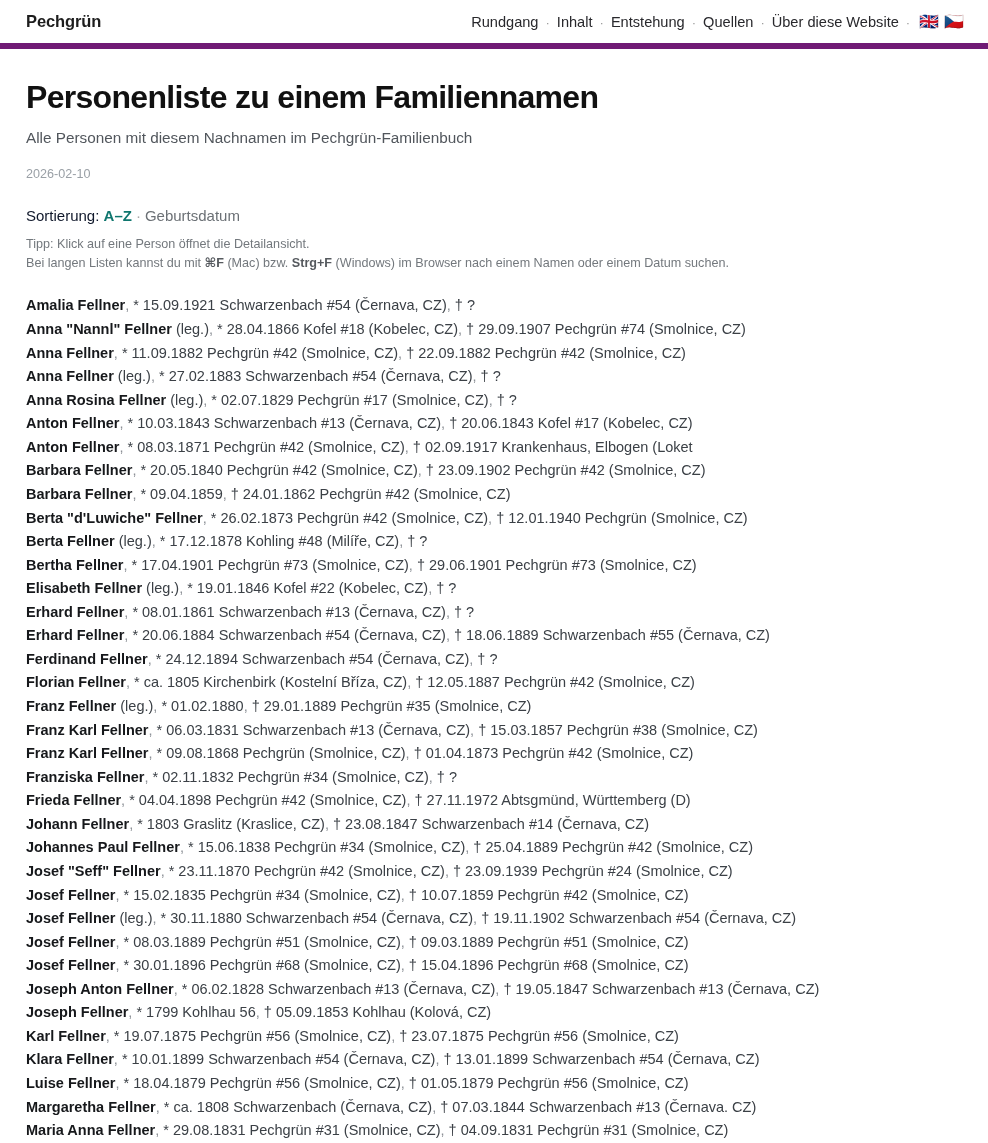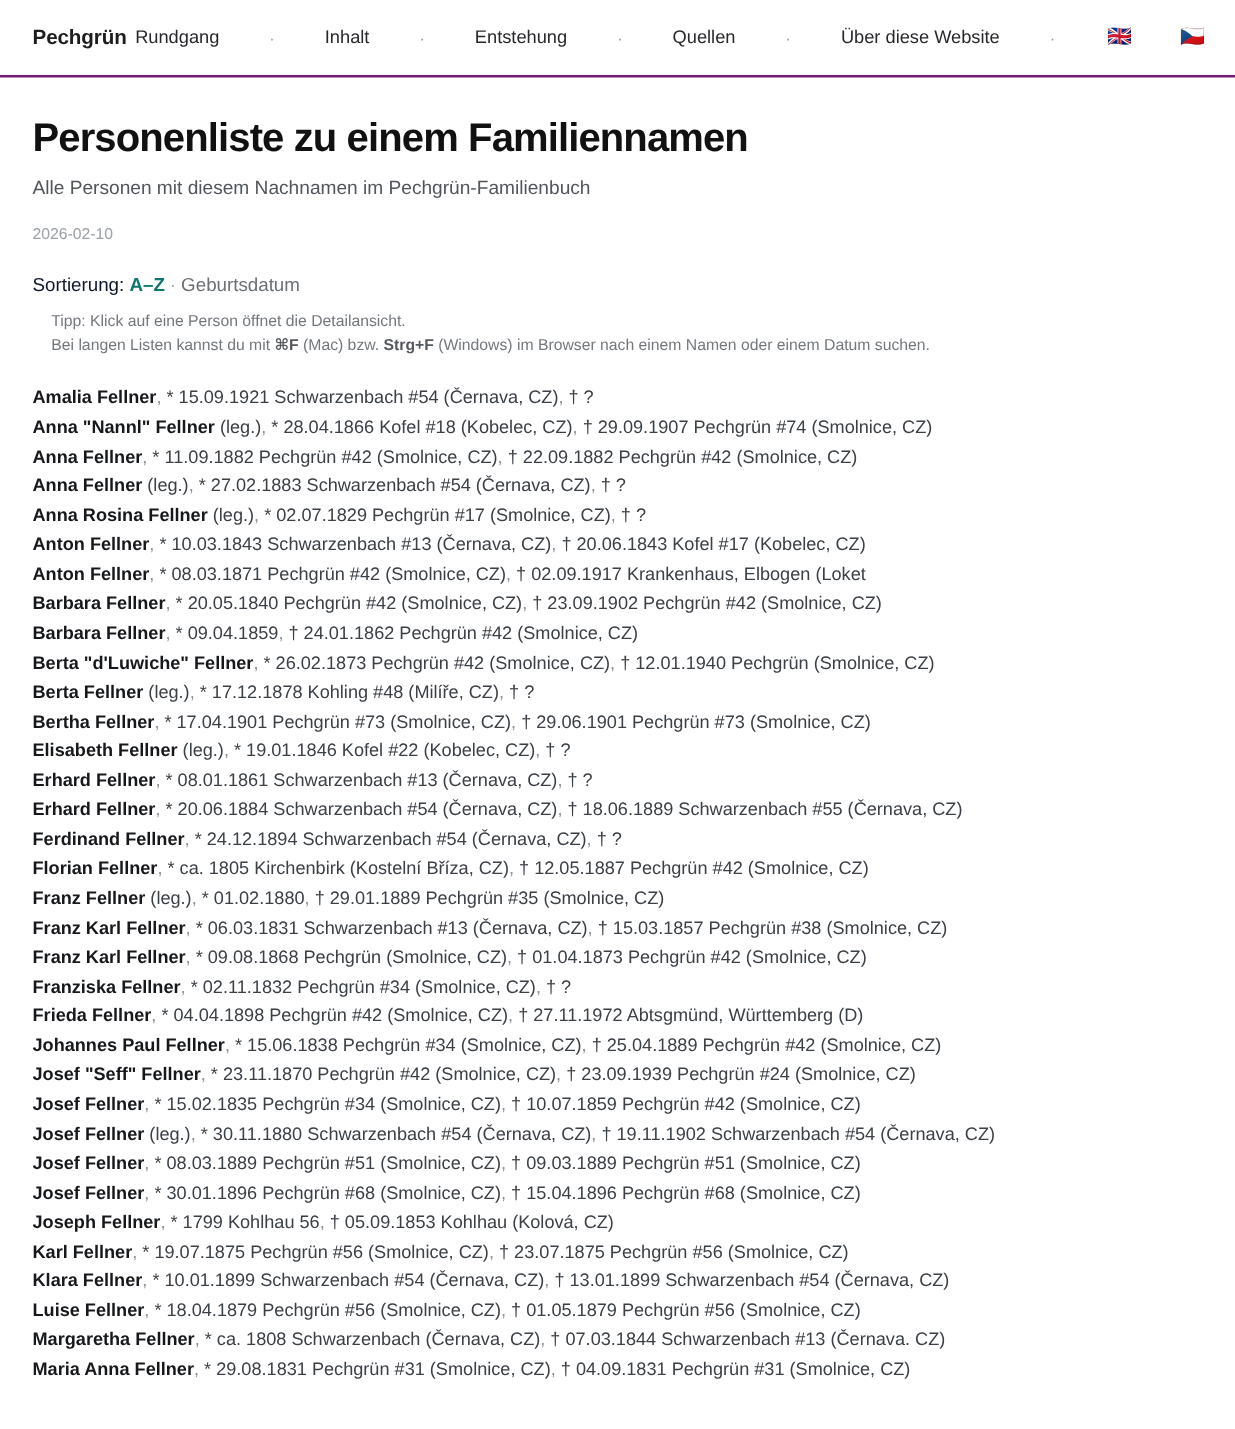--- a/index.html
+++ b/index.html
@@ -10,41 +10,40 @@
   }
   body {
     width: 988px;
     font-family: "Liberation Sans", "DejaVu Sans", sans-serif;
     color: #2b2b2b;
     -webkit-font-smoothing: antialiased;
   }
 
   
   .site-header {
-    height: 62px;
+    height: 49px;
     box-sizing: border-box;
-    border-bottom: 2px solid #701a75;
+    border-bottom: 6px solid #701a75;
     display: flex;
     align-items: center;
     padding: 0 24px 0 26px;
   }
   .brand {
     font-size: 16.5px;
     font-weight: 700;
     color: #1d1d1d;
     letter-spacing: -0.1px;
     text-decoration: none;
     white-space: nowrap;
   }
   .nav {
     margin-left: auto;
     display: flex;
     align-items: flex-end;
     white-space: nowrap;
-    gap: 33px;
   }
   .nav a.nav-link {
     font-size: 14.6px;
     color: #28282c;
     text-decoration: none;
   }
   .nav .sep {
     color: #9a9a9a;
     font-size: 13px;
     margin: 0 7px;
@@ -97,21 +96,21 @@
     color: #a7a7a7;
     margin: 0 4px;
   }
   .sortrow .sort-link {
     color: #6b7075;
     text-decoration: none;
   }
 
   
   .tips {
-    margin: 0 0 22px 15px;
+    margin: 0 0 22px 0;
   }
   .tip {
     font-size: 12.6px;
     line-height: 1.47;
     color: #73787d;
   }
   .tip b, .tip .kbd {
     font-weight: 700;
     color: #55595e;
   }
@@ -195,26 +194,28 @@
       <li class="person-row"><a class="person-name" href="#">Elisabeth Fellner</a> <span class="person-leg">(leg.)</span><span class="person-comma">,</span> <span class="person-birth">* 19.01.1846 Kofel #22 (Kobelec, CZ)</span><span class="person-comma">,</span> <span class="person-death">† ?</span></li>
       <li class="person-row"><a class="person-name" href="#">Erhard Fellner</a><span class="person-comma">,</span> <span class="person-birth">* 08.01.1861 Schwarzenbach #13 (Černava, CZ)</span><span class="person-comma">,</span> <span class="person-death">† ?</span></li>
       <li class="person-row"><a class="person-name" href="#">Erhard Fellner</a><span class="person-comma">,</span> <span class="person-birth">* 20.06.1884 Schwarzenbach #54 (Černava, CZ)</span><span class="person-comma">,</span> <span class="person-death">† 18.06.1889 Schwarzenbach #55 (Černava, CZ)</span></li>
       <li class="person-row"><a class="person-name" href="#">Ferdinand Fellner</a><span class="person-comma">,</span> <span class="person-birth">* 24.12.1894 Schwarzenbach #54 (Černava, CZ)</span><span class="person-comma">,</span> <span class="person-death">† ?</span></li>
       <li class="person-row"><a class="person-name" href="#">Florian Fellner</a><span class="person-comma">,</span> <span class="person-birth">* ca. 1805 Kirchenbirk (Kostelní Bříza, CZ)</span><span class="person-comma">,</span> <span class="person-death">† 12.05.1887 Pechgrün #42 (Smolnice, CZ)</span></li>
       <li class="person-row"><a class="person-name" href="#">Franz Fellner</a> <span class="person-leg">(leg.)</span><span class="person-comma">,</span> <span class="person-birth">* 01.02.1880</span><span class="person-comma">,</span> <span class="person-death">† 29.01.1889 Pechgrün #35 (Smolnice, CZ)</span></li>
       <li class="person-row"><a class="person-name" href="#">Franz Karl Fellner</a><span class="person-comma">,</span> <span class="person-birth">* 06.03.1831 Schwarzenbach #13 (Černava, CZ)</span><span class="person-comma">,</span> <span class="person-death">† 15.03.1857 Pechgrün #38 (Smolnice, CZ)</span></li>
       <li class="person-row"><a class="person-name" href="#">Franz Karl Fellner</a><span class="person-comma">,</span> <span class="person-birth">* 09.08.1868 Pechgrün (Smolnice, CZ)</span><span class="person-comma">,</span> <span class="person-death">† 01.04.1873 Pechgrün #42 (Smolnice, CZ)</span></li>
       <li class="person-row"><a class="person-name" href="#">Franziska Fellner</a><span class="person-comma">,</span> <span class="person-birth">* 02.11.1832 Pechgrün #34 (Smolnice, CZ)</span><span class="person-comma">,</span> <span class="person-death">† ?</span></li>
       <li class="person-row"><a class="person-name" href="#">Frieda Fellner</a><span class="person-comma">,</span> <span class="person-birth">* 04.04.1898 Pechgrün #42 (Smolnice, CZ)</span><span class="person-comma">,</span> <span class="person-death">† 27.11.1972 Abtsgmünd, Württemberg (D)</span></li>
+      <li class="person-row"><a class="person-name" href="#">Johann Fellner</a><span class="person-comma">,</span> <span class="person-birth">* 1803 Graslitz (Kraslice, CZ)</span><span class="person-comma">,</span> <span class="person-death">† 23.08.1847 Schwarzenbach #14 (Černava, CZ)</span></li>
       <li class="person-row"><a class="person-name" href="#">Johannes Paul Fellner</a><span class="person-comma">,</span> <span class="person-birth">* 15.06.1838 Pechgrün #34 (Smolnice, CZ)</span><span class="person-comma">,</span> <span class="person-death">† 25.04.1889 Pechgrün #42 (Smolnice, CZ)</span></li>
       <li class="person-row"><a class="person-name" href="#">Josef "Seff" Fellner</a><span class="person-comma">,</span> <span class="person-birth">* 23.11.1870 Pechgrün #42 (Smolnice, CZ)</span><span class="person-comma">,</span> <span class="person-death">† 23.09.1939 Pechgrün #24 (Smolnice, CZ)</span></li>
       <li class="person-row"><a class="person-name" href="#">Josef Fellner</a><span class="person-comma">,</span> <span class="person-birth">* 15.02.1835 Pechgrün #34 (Smolnice, CZ)</span><span class="person-comma">,</span> <span class="person-death">† 10.07.1859 Pechgrün #42 (Smolnice, CZ)</span></li>
       <li class="person-row"><a class="person-name" href="#">Josef Fellner</a> <span class="person-leg">(leg.)</span><span class="person-comma">,</span> <span class="person-birth">* 30.11.1880 Schwarzenbach #54 (Černava, CZ)</span><span class="person-comma">,</span> <span class="person-death">† 19.11.1902 Schwarzenbach #54 (Černava, CZ)</span></li>
       <li class="person-row"><a class="person-name" href="#">Josef Fellner</a><span class="person-comma">,</span> <span class="person-birth">* 08.03.1889 Pechgrün #51 (Smolnice, CZ)</span><span class="person-comma">,</span> <span class="person-death">† 09.03.1889 Pechgrün #51 (Smolnice, CZ)</span></li>
       <li class="person-row"><a class="person-name" href="#">Josef Fellner</a><span class="person-comma">,</span> <span class="person-birth">* 30.01.1896 Pechgrün #68 (Smolnice, CZ)</span><span class="person-comma">,</span> <span class="person-death">† 15.04.1896 Pechgrün #68 (Smolnice, CZ)</span></li>
+      <li class="person-row"><a class="person-name" href="#">Joseph Anton Fellner</a><span class="person-comma">,</span> <span class="person-birth">* 06.02.1828 Schwarzenbach #13 (Černava, CZ)</span><span class="person-comma">,</span> <span class="person-death">† 19.05.1847 Schwarzenbach #13 (Černava, CZ)</span></li>
       <li class="person-row"><a class="person-name" href="#">Joseph Fellner</a><span class="person-comma">,</span> <span class="person-birth">* 1799 Kohlhau 56</span><span class="person-comma">,</span> <span class="person-death">† 05.09.1853 Kohlhau (Kolová, CZ)</span></li>
       <li class="person-row"><a class="person-name" href="#">Karl Fellner</a><span class="person-comma">,</span> <span class="person-birth">* 19.07.1875 Pechgrün #56 (Smolnice, CZ)</span><span class="person-comma">,</span> <span class="person-death">† 23.07.1875 Pechgrün #56 (Smolnice, CZ)</span></li>
       <li class="person-row"><a class="person-name" href="#">Klara Fellner</a><span class="person-comma">,</span> <span class="person-birth">* 10.01.1899 Schwarzenbach #54 (Černava, CZ)</span><span class="person-comma">,</span> <span class="person-death">† 13.01.1899 Schwarzenbach #54 (Černava, CZ)</span></li>
       <li class="person-row"><a class="person-name" href="#">Luise Fellner</a><span class="person-comma">,</span> <span class="person-birth">* 18.04.1879 Pechgrün #56 (Smolnice, CZ)</span><span class="person-comma">,</span> <span class="person-death">† 01.05.1879 Pechgrün #56 (Smolnice, CZ)</span></li>
       <li class="person-row"><a class="person-name" href="#">Margaretha Fellner</a><span class="person-comma">,</span> <span class="person-birth">* ca. 1808 Schwarzenbach (Černava, CZ)</span><span class="person-comma">,</span> <span class="person-death">† 07.03.1844 Schwarzenbach #13 (Černava. CZ)</span></li>
       <li class="person-row"><a class="person-name" href="#">Maria Anna Fellner</a><span class="person-comma">,</span> <span class="person-birth">* 29.08.1831 Pechgrün #31 (Smolnice, CZ)</span><span class="person-comma">,</span> <span class="person-death">† 04.09.1831 Pechgrün #31 (Smolnice, CZ)</span></li>
     </ul>
 
 </main>
 

